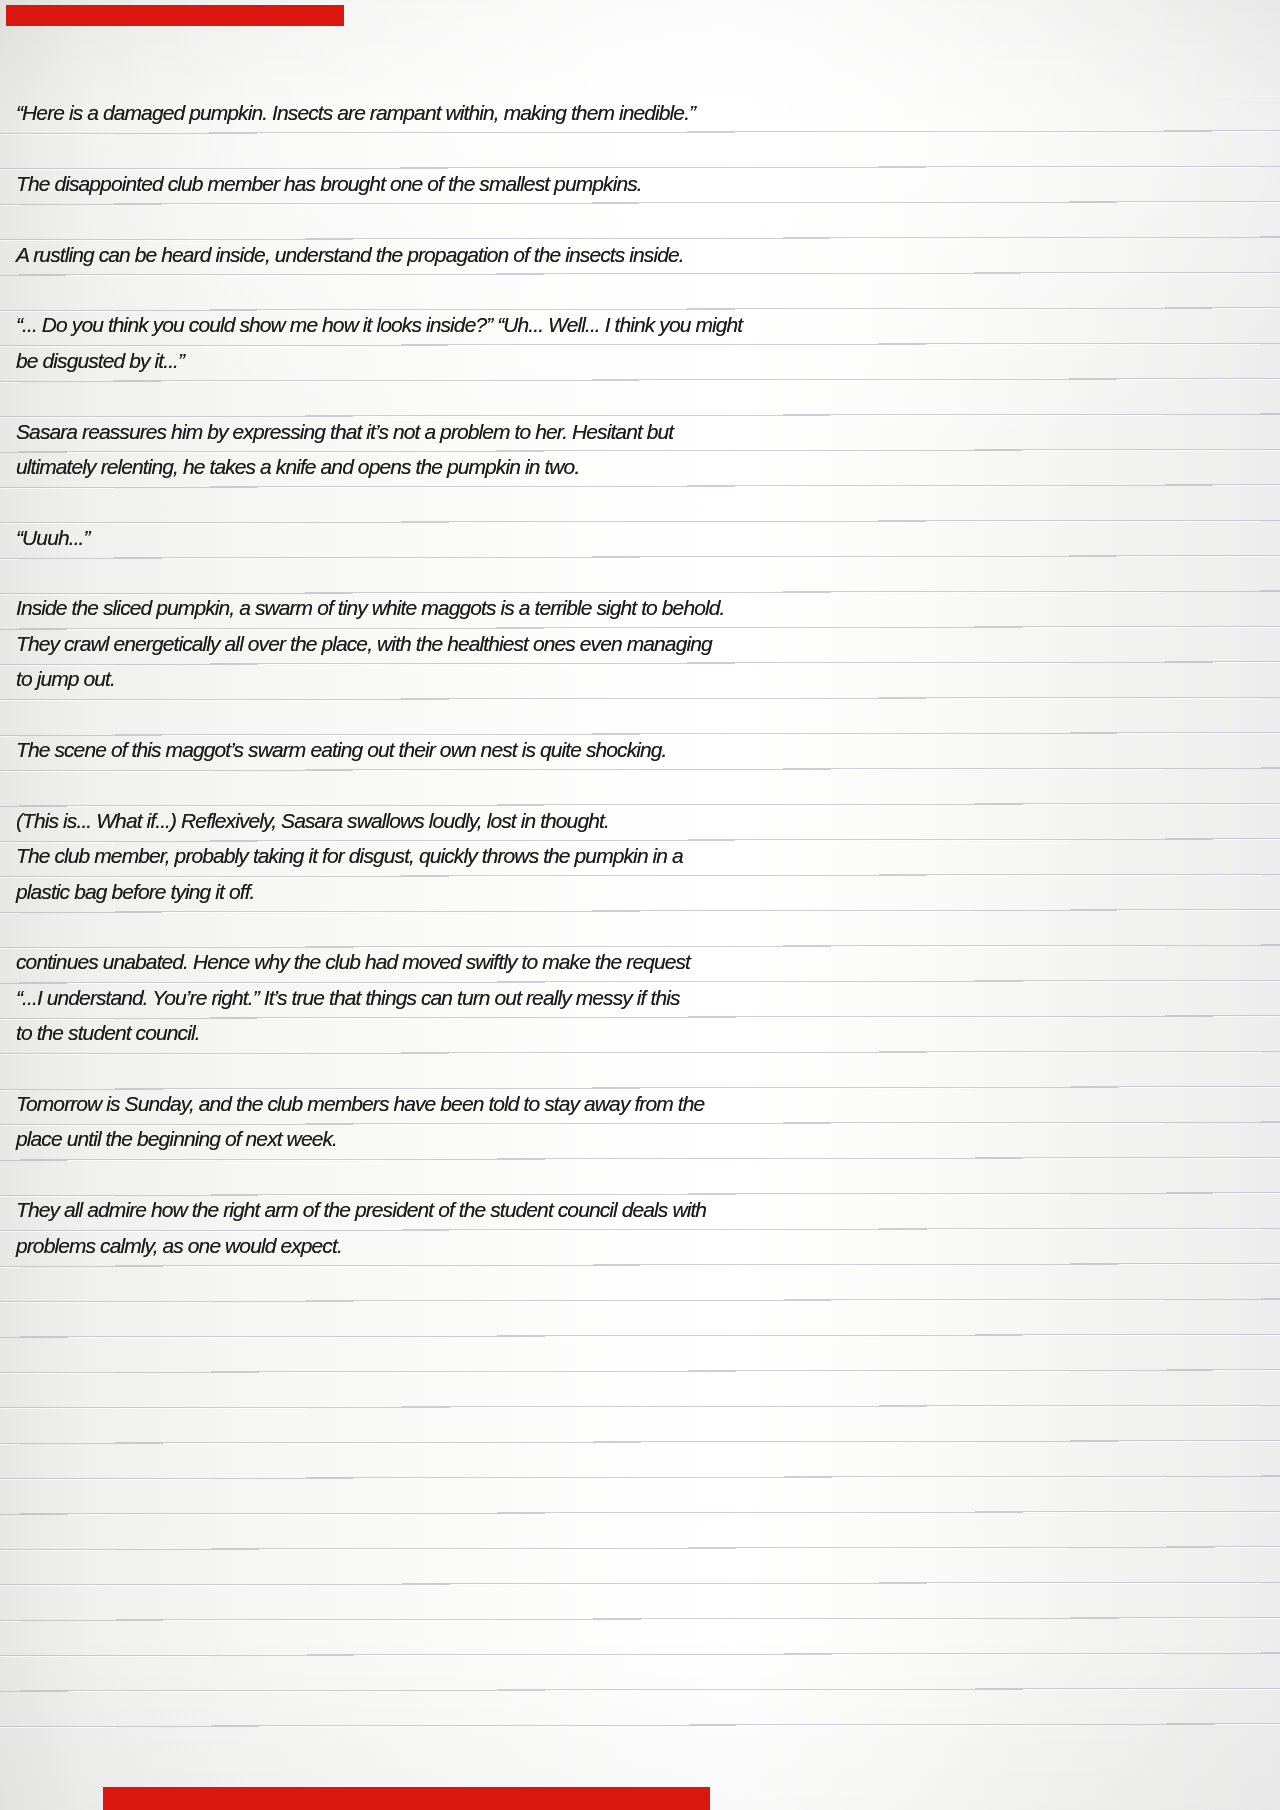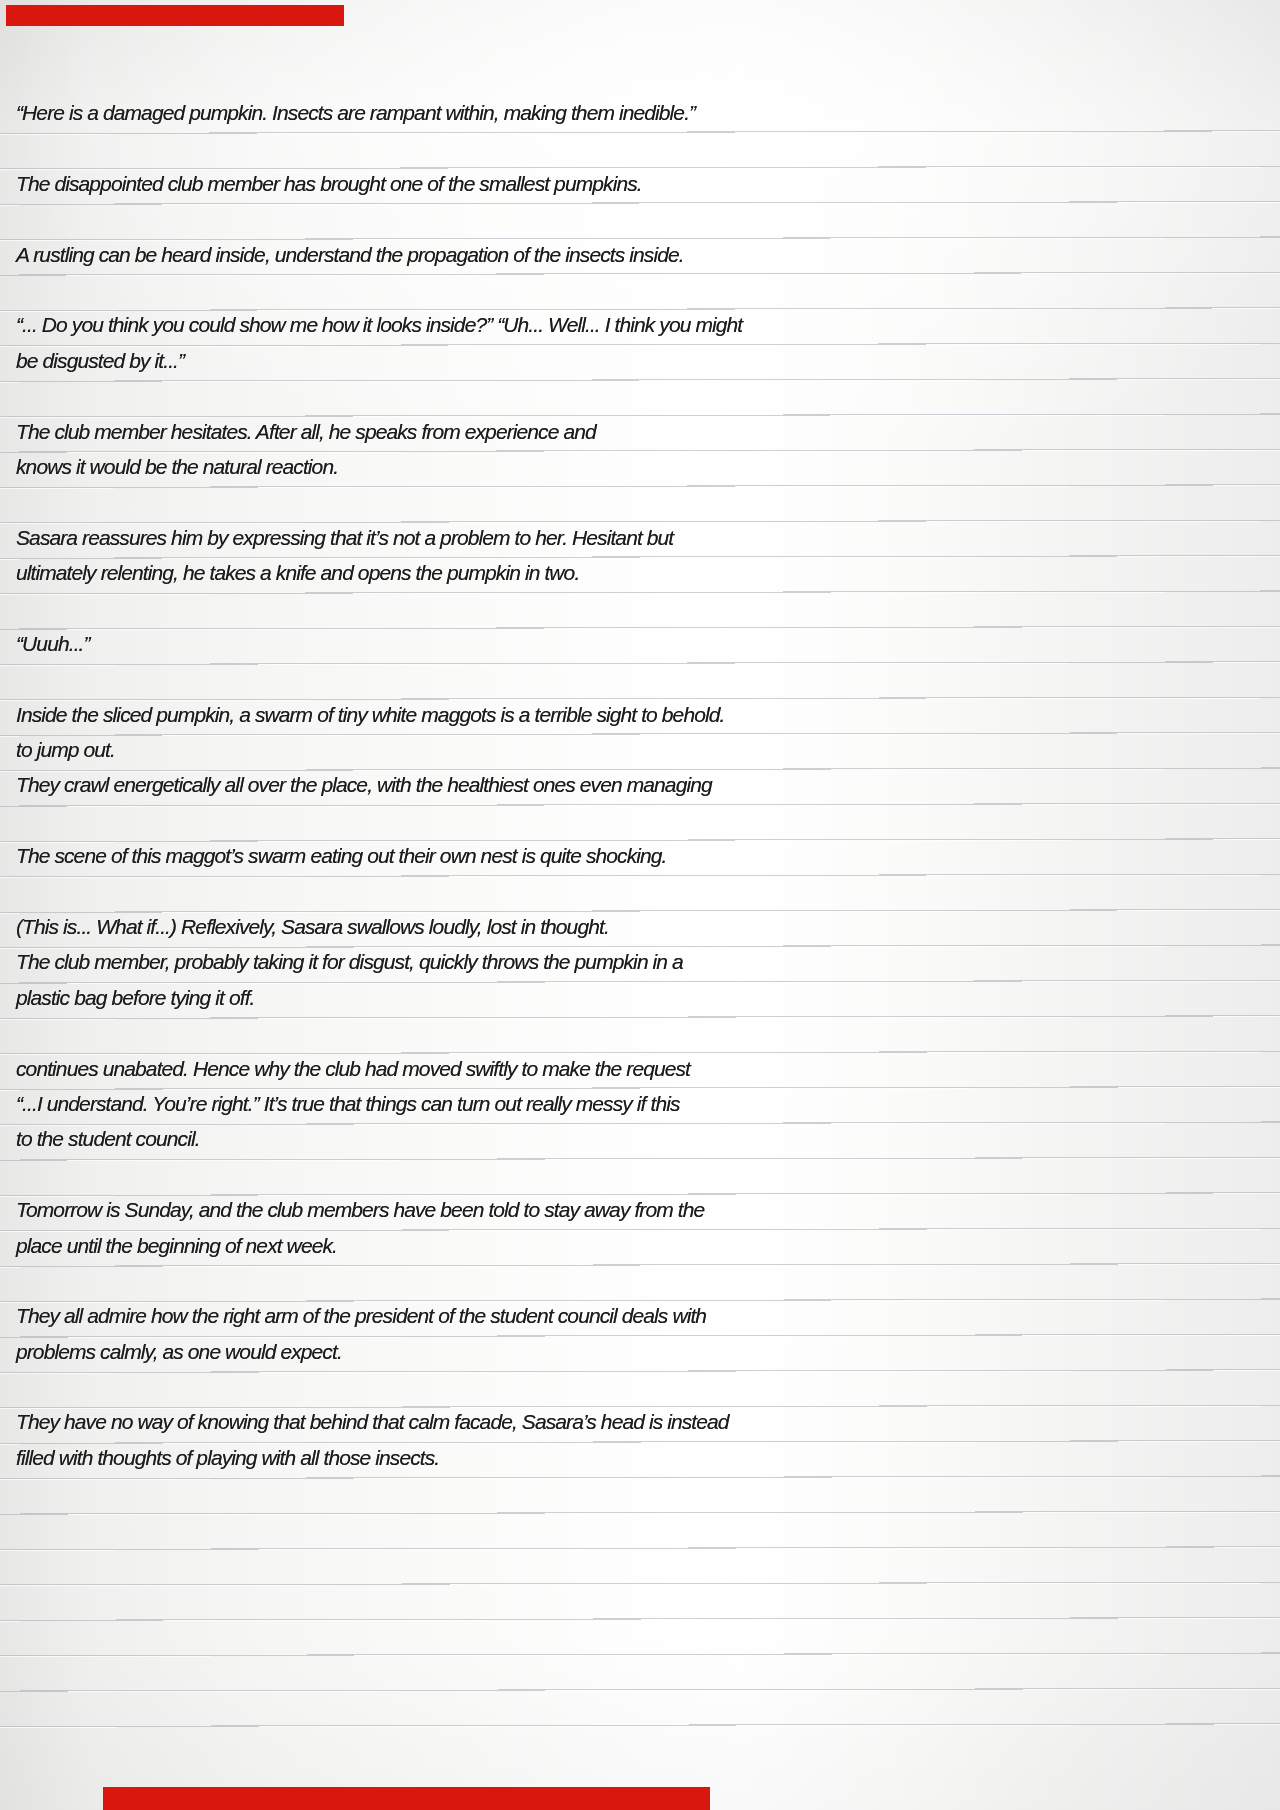--- a/index.html
+++ b/index.html
@@ -65,34 +65,30 @@
         <div class="tline">The disappointed club member has brought one of the smallest pumpkins.</div>
       </div>
       <div class="para">
         <div class="tline">A rustling can be heard inside, understand the propagation of the insects inside.</div>
       </div>
       <div class="para">
         <div class="tline">“... Do you think you could show me how it looks inside?” “Uh... Well... I think you might</div>
         <div class="tline">be disgusted by it...”</div>
       </div>
       <div class="para">
-        <div class="tline">The club member hesitates. After all, he speaks from experience and</div>
-        <div class="tline">knows it would be the natural reaction.</div>
-      </div>
-      <div class="para">
         <div class="tline">Sasara reassures him by expressing that it’s not a problem to her. Hesitant but</div>
         <div class="tline">ultimately relenting, he takes a knife and opens the pumpkin in two.</div>
       </div>
       <div class="para">
         <div class="tline">“Uuuh...”</div>
       </div>
       <div class="para">
         <div class="tline">Inside the sliced pumpkin, a swarm of tiny white maggots is a terrible sight to behold.</div>
+        <div class="tline">They crawl energetically all over the place, with the healthiest ones even managing</div>
         <div class="tline">to jump out.</div>
-        <div class="tline">They crawl energetically all over the place, with the healthiest ones even managing</div>
       </div>
       <div class="para">
         <div class="tline">The scene of this maggot’s swarm eating out their own nest is quite shocking.</div>
       </div>
       <div class="para">
         <div class="tline">(This is... What if...) Reflexively, Sasara swallows loudly, lost in thought.</div>
         <div class="tline">The club member, probably taking it for disgust, quickly throws the pumpkin in a</div>
         <div class="tline">plastic bag before tying it off.</div>
       </div>
       <div class="para">
@@ -101,20 +97,16 @@
         <div class="tline">to the student council.</div>
       </div>
       <div class="para">
         <div class="tline">Tomorrow is Sunday, and the club members have been told to stay away from the</div>
         <div class="tline">place until the beginning of next week.</div>
       </div>
       <div class="para">
         <div class="tline">They all admire how the right arm of the president of the student council deals with</div>
         <div class="tline">problems calmly, as one would expect.</div>
       </div>
-      <div class="para">
-        <div class="tline">They have no way of knowing that behind that calm facade, Sasara’s head is instead</div>
-        <div class="tline">filled with thoughts of playing with all those insects.</div>
-      </div>
     </div>
   <div class="redact redact-top"></div>
   <div class="redact redact-bottom"></div>
 </div>
 
 </body></html>

